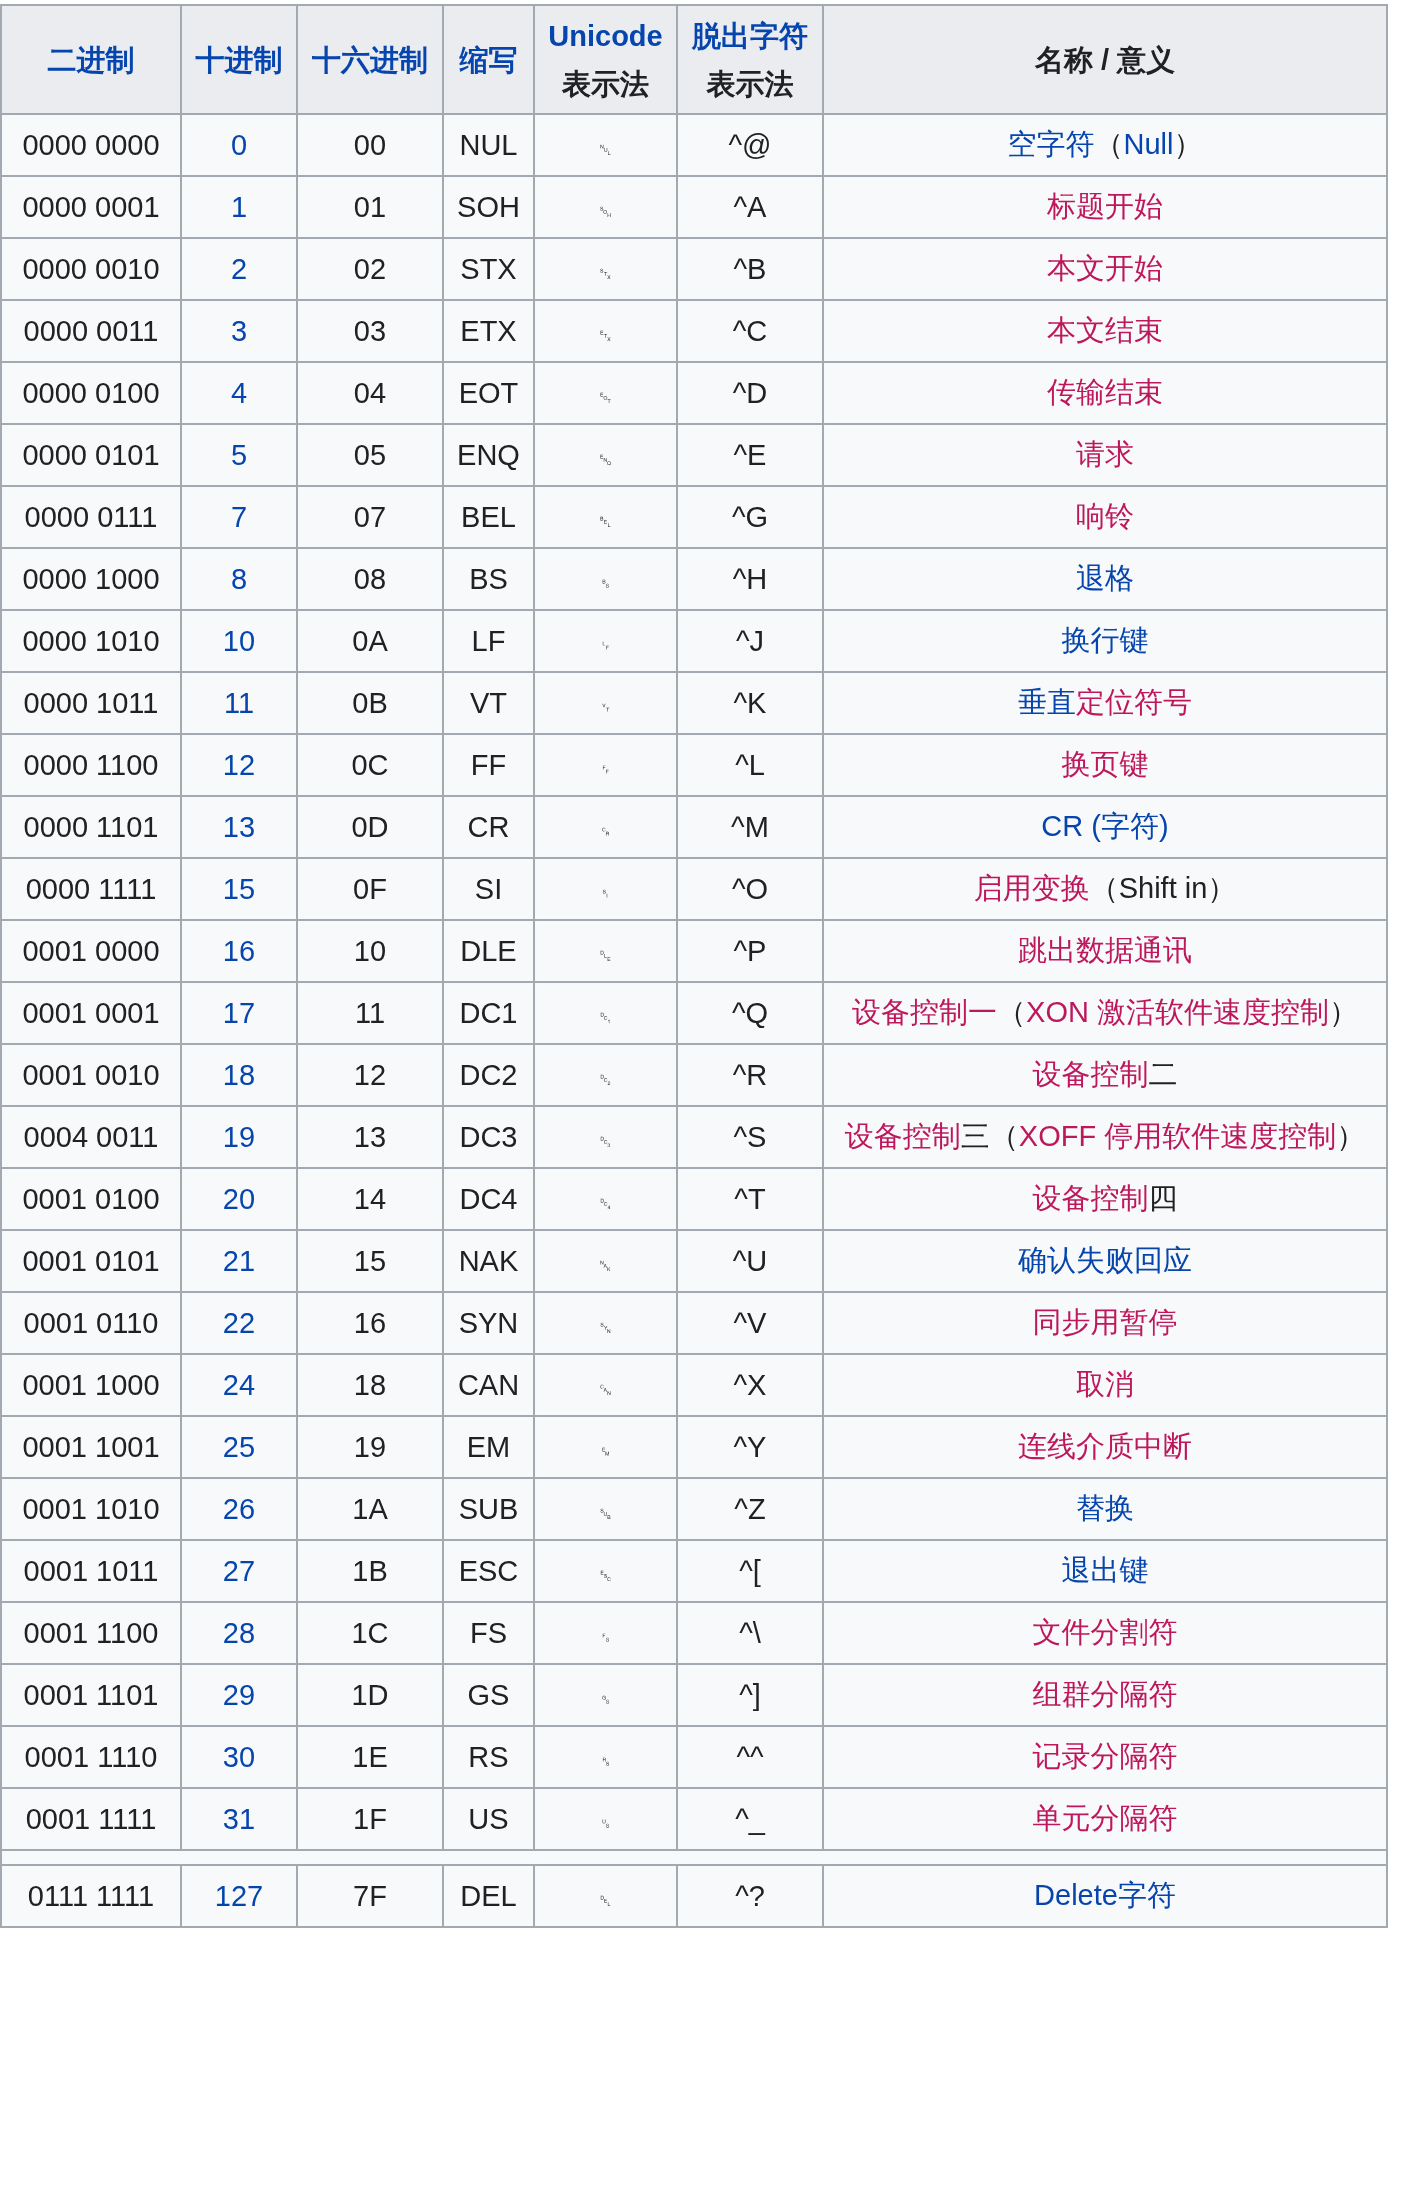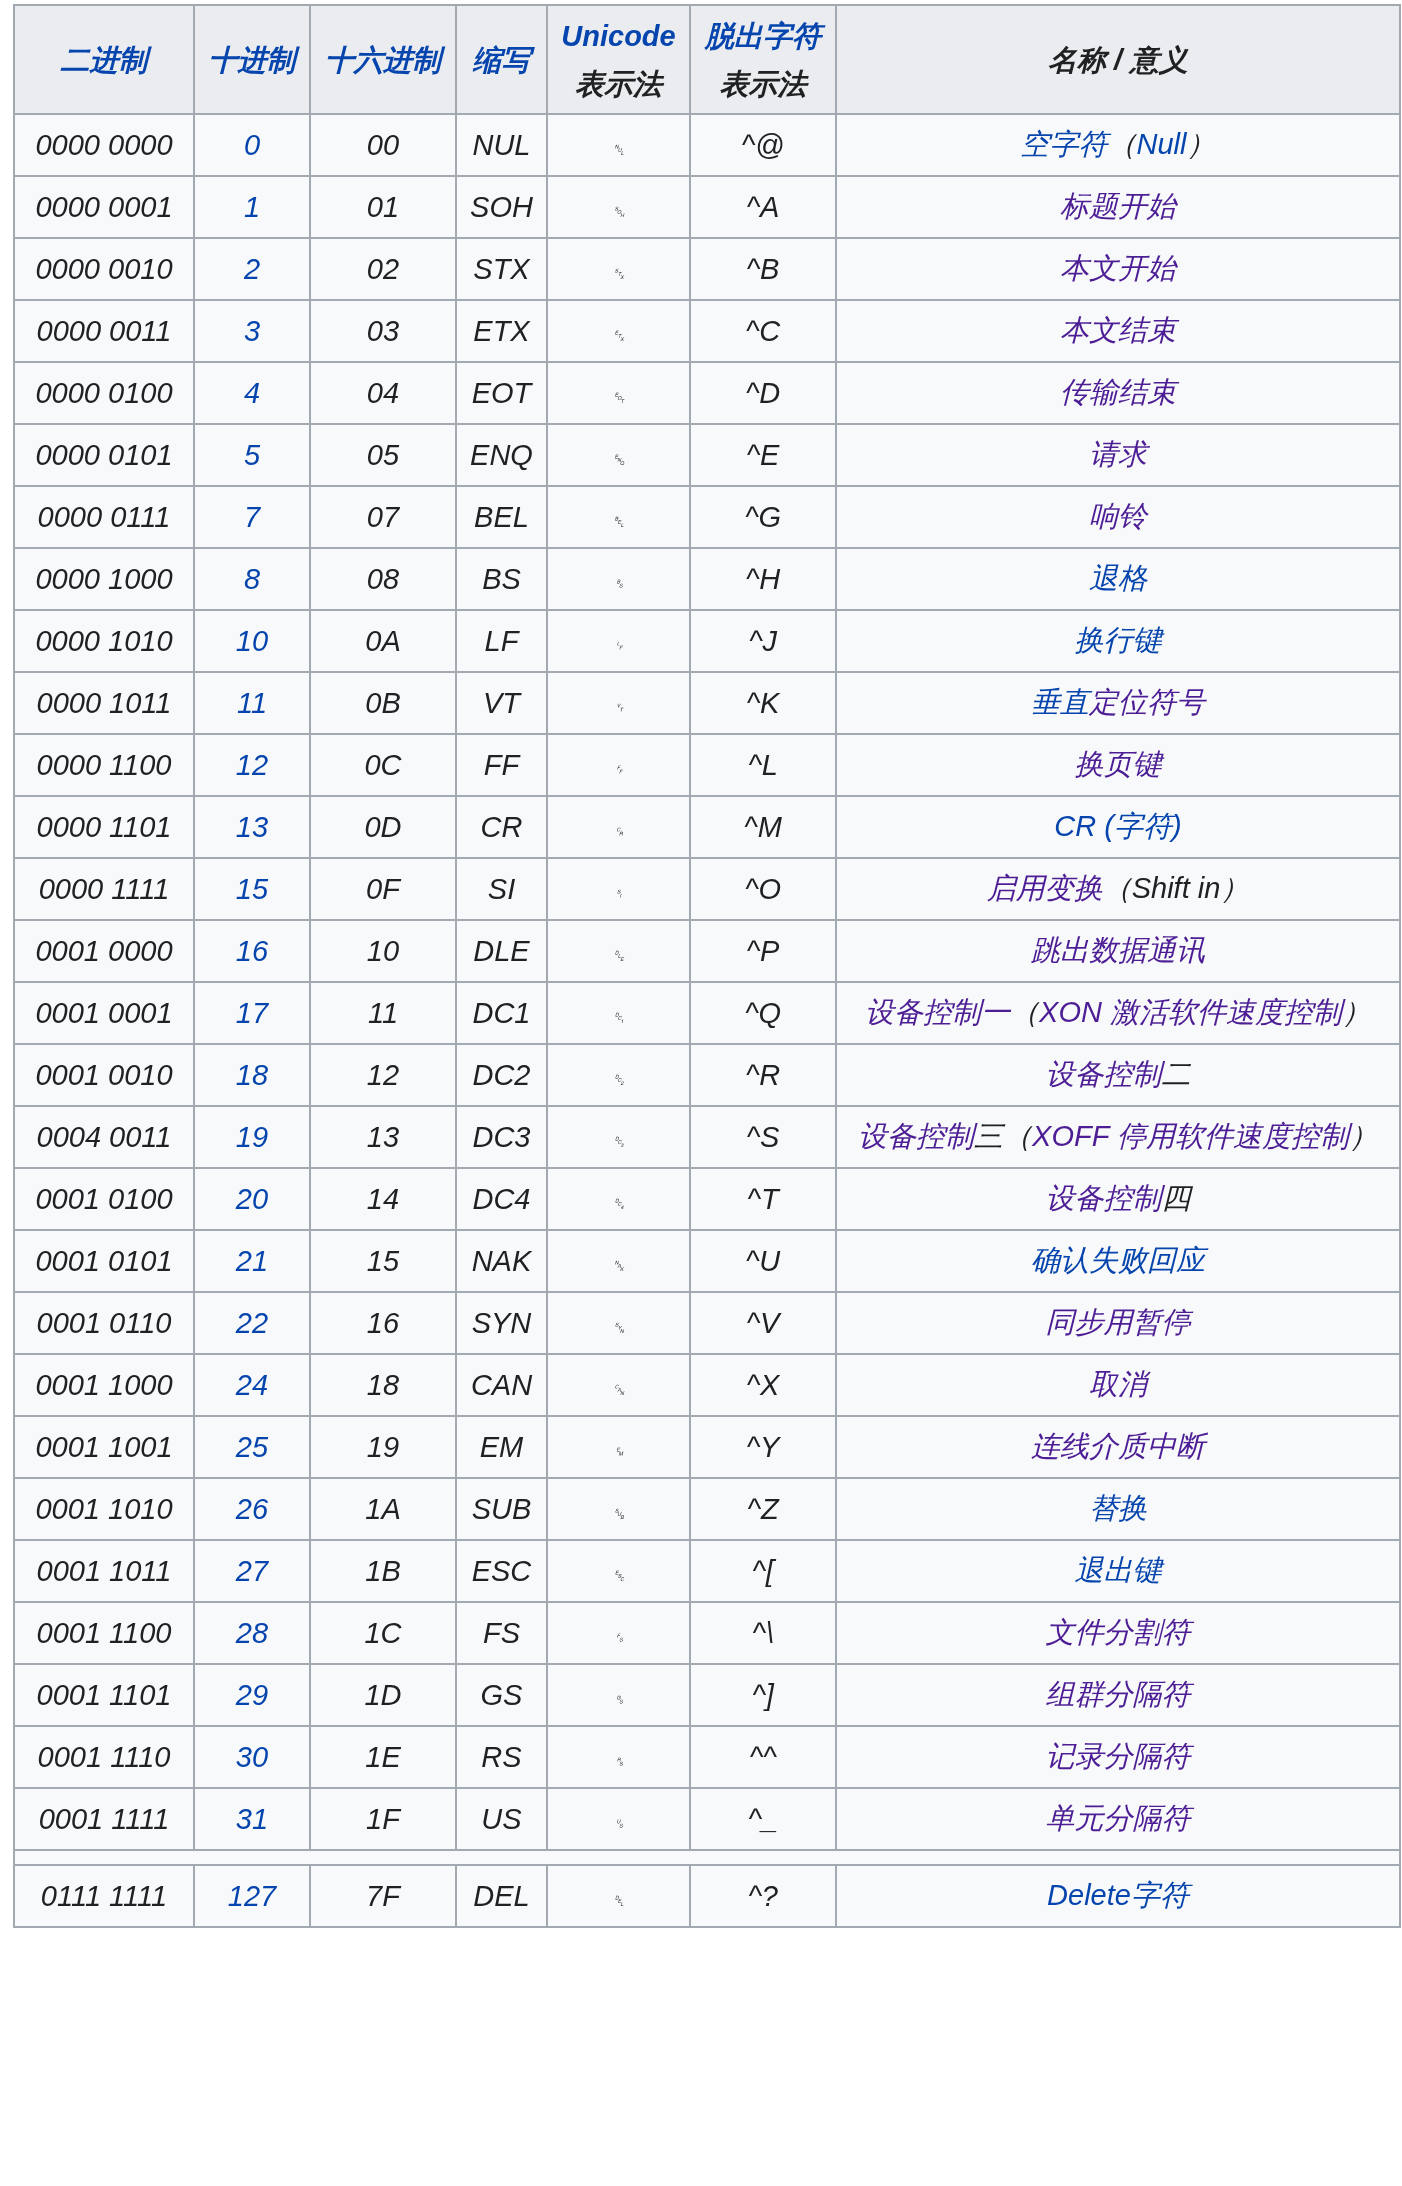--- a/index.html
+++ b/index.html
@@ -1,44 +1,43 @@
 <!DOCTYPE html>
 <html><head>
 <meta charset="utf-8">
 <style>
   html, body { margin: 0; padding: 0; background: #ffffff; }
   body { width: 1402px; height: 2186px; overflow: hidden; font-family: "Liberation Sans", "DejaVu Sans", sans-serif; color: #202122; }
   table.ascii {
-    position: absolute; left: 13px; top: 4px;
+    position: absolute; left: 0; top: 4px;
     border-collapse: collapse;
     background: #f8f9fa;
     border: 2px solid #a2a9b1;
     table-layout: fixed;
-    font-style: italic;
   }
   table.ascii th, table.ascii td {
     border: 2px solid #a2a9b1;
     padding: 0 6px;
     text-align: center;
     font-size: 29px;
     height: 60px;
     white-space: nowrap;
   }
   table.ascii th {
     background: #eaecf0;
     font-weight: bold;
     height: 107px;
     line-height: 48px;
     font-size: 29px;
   }
   .hdr-link { color: #0645ad; display: block; }
   .hdr-plain { color: #202122; display: block; }
   td.name { text-align: left; padding-left: 12px; }
   .blue { color: #0645ad; }
-  .red { color: #4c1d95; }
+  .red { color: #be185d; }
   .dark { color: #202122; }
   .ctl { font-family: "DejaVu Sans", sans-serif; font-size: 15px; color: #202122; }
   tr.sep td { height: 13px; padding: 0; background: #f8f9fa; }
   col.c1 { width: 180px; } col.c2 { width: 116px; } col.c3 { width: 146px; }
   col.c4 { width: 91px; } col.c5 { width: 143px; } col.c6 { width: 146px; } col.c7 { width: 564px; }
 </style>
 </head>
 <body>
 
 <table class="ascii">

